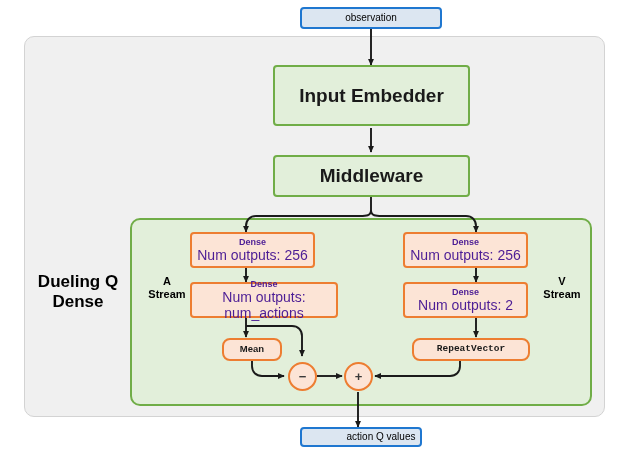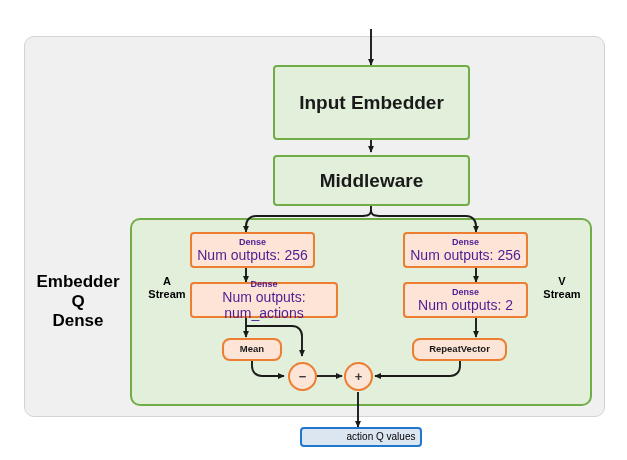--- a/index.html
+++ b/index.html
@@ -171,30 +171,33 @@
       <path d="M317,376 L342,376" marker-end="url(#arrowhead)"></path>
 
       <path d="M476,318 L476,337" marker-end="url(#arrowhead)"></path>
 
       <path d="M460,361 L460,366 C460,372 456,376 450,376 L375,376" marker-end="url(#arrowhead)"></path>
 
       <path d="M358,392 L358,427" marker-end="url(#arrowhead)"></path>
     </g>
   </svg>
 
+  <div class="node io-box" style="left:300px; top:7px; width:142px; height:22px;">
+    <span>observation</span>
+  </div>
 
   <div class="node io-box" style="left:300px; top:427px; width:122px; height:20px;padding-left:40px;">
     <span>action Q values</span>
   </div>
 
-  <div class="node module-box" style="left:273px; top:65px; width:197px; height:75px;">
+  <div class="node module-box" style="left:273px; top:65px; width:197px; height:61px;">
     <span>Input Embedder</span>
   </div>
 
-  <div class="node module-box" style="left:273px; top:155px; width:197px; height:51px;">
+  <div class="node module-box" style="left:273px; top:155px; width:197px; height:42px;">
     <span>Middleware</span>
   </div>
 
   <div class="node layer-box" style="left:190px; top:232px; width:125px; height:36px;">
     <span class="layer-title">Dense</span>
     <span class="layer-sub">Num outputs: 256</span>
   </div>
 
   <div class="node layer-box" style="left:190px; top:282px; width:148px; height:36px;">
     <span class="layer-title">Dense</span>
@@ -208,34 +211,34 @@
 
   <div class="node layer-box" style="left:403px; top:282px; width:125px; height:36px;">
     <span class="layer-title">Dense</span>
     <span class="layer-sub">Num outputs: 2</span>
   </div>
 
   <div class="node small-box" style="left:222px; top:338px; width:60px; height:23px;">
     <span>Mean</span>
   </div>
 
-  <div class="node small-box" style="left:412px; top:338px; width:95px; height:23px;">
+  <div class="node small-box" style="left:412px; top:338px; width:118px; height:23px;font-family:Liberation Mono, monospace;">
     <span>RepeatVector</span>
   </div>
 
   <div class="op-circle" style="left:288px; top:362px; width:29px; height:29px;">
     <span>−</span>
   </div>
 
   <div class="op-circle" style="left:344px; top:362px; width:29px; height:29px;">
     <span>+</span>
   </div>
 
   <div class="label label-head" style="left:28px; top:272px; width:100px;">
-    <div>Embedder Q</div>
+    <div>Dueling Q</div>
     <div>Dense</div>
   </div>
 
   <div class="label label-stream" style="left:140px; top:275px; width:54px;">
     <div>A</div>
     <div>Stream</div>
   </div>
 
   <div class="label label-stream" style="left:535px; top:275px; width:54px;">
     <div>V</div>

